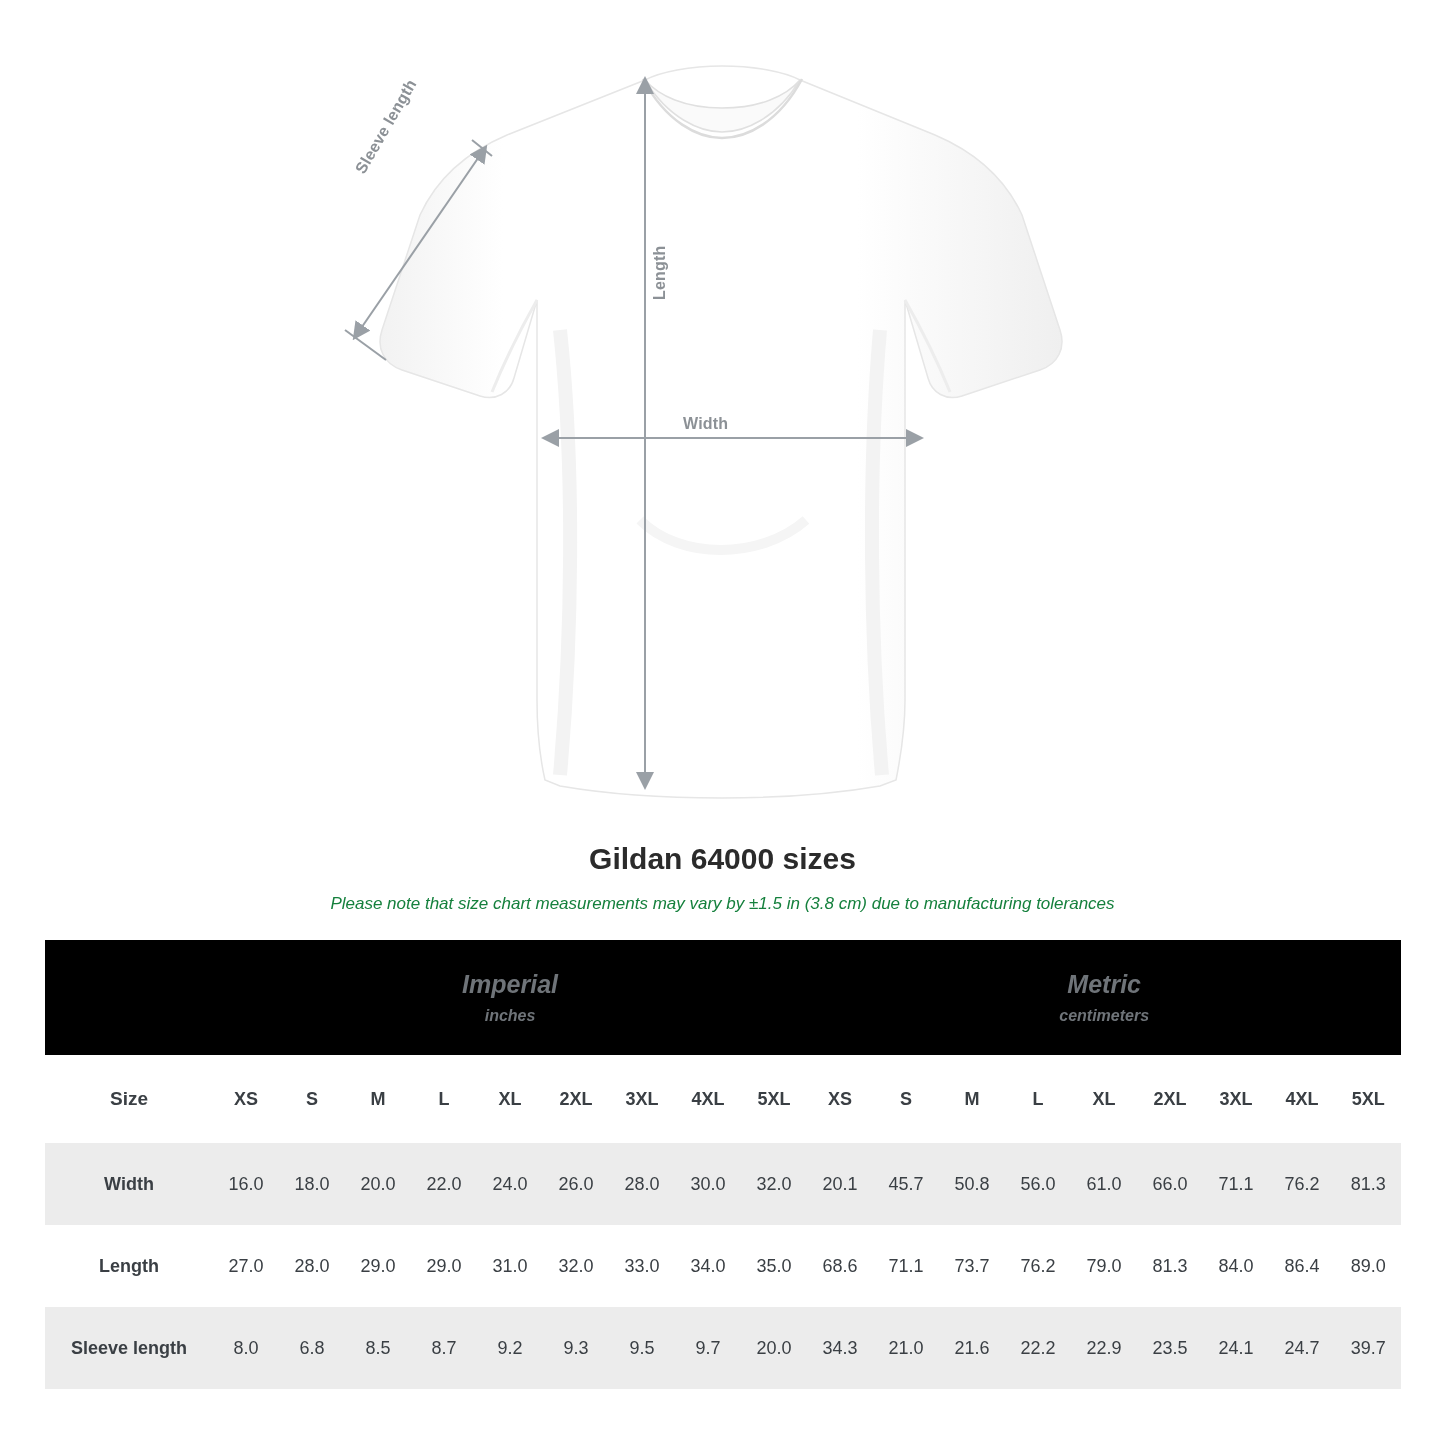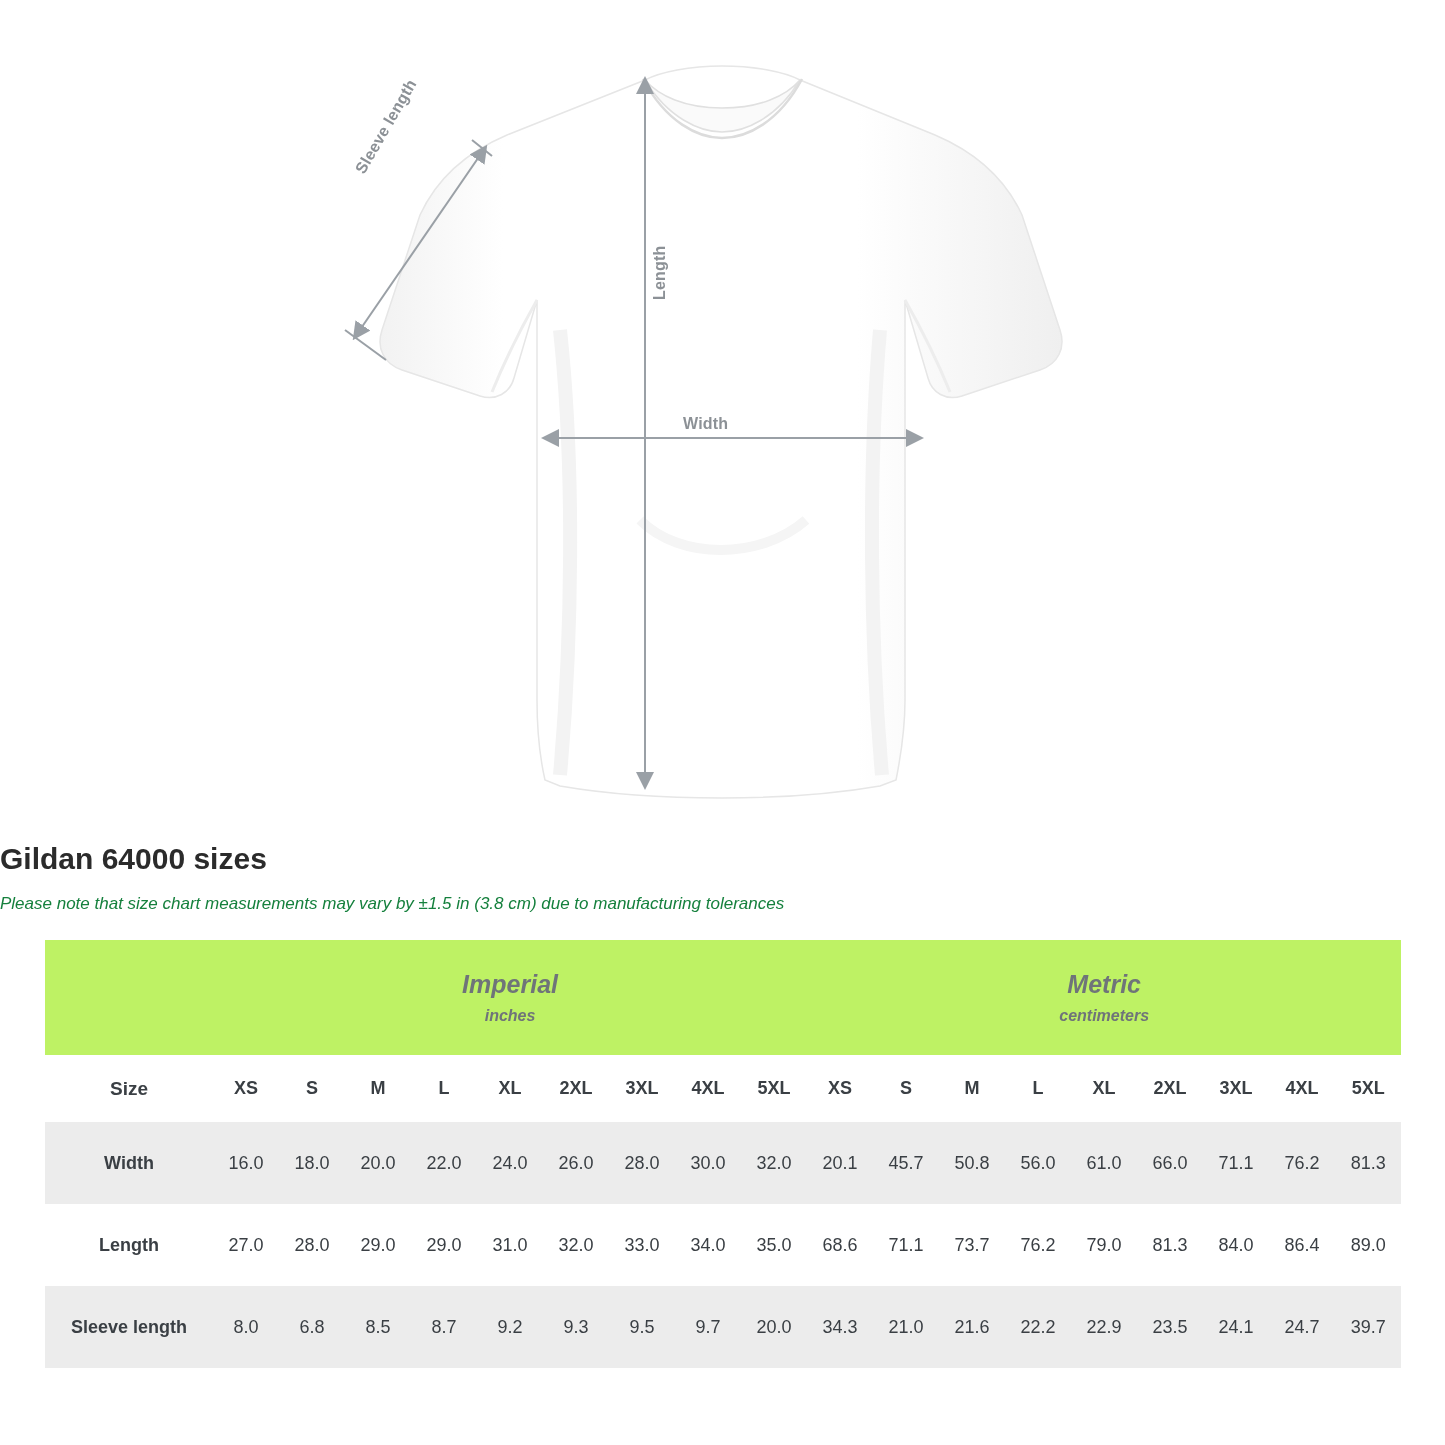--- a/index.html
+++ b/index.html
@@ -52,20 +52,21 @@
     transform: rotate(-90deg);
     transform-origin: left top;
   }
   .lbl-width {
     left: 683px;
     top: 415px;
   }
 
   
   .titles {
+    text-align: center;
     margin-top: 22px;
   }
   .chart-title {
     font-size: 30px;
     font-weight: bold;
     color: #2b2b2b;
     margin: 0;
   }
   .chart-note {
     font-size: 17px;
@@ -86,39 +87,39 @@
   table.size-table th,
   table.size-table td {
     text-align: center;
     font-size: 18px;
     color: #3a3f44;
     padding: 0;
     border: 0;
   }
   .unit-row th {
     height: 115px;
-    background: #bef264;
+    background: #000000;
     vertical-align: middle;
   }
   .unit-name {
     font-size: 25px;
     font-style: italic;
     font-weight: bold;
     color: #6f7479;
     display: block;
   }
   .unit-sub {
     font-size: 16px;
     font-style: italic;
     color: #6f7479;
     display: block;
     margin-top: 8px;
   }
   .head-row th {
-    height: 67px;
+    height: 88px;
     background: #ffffff;
     font-size: 19px;
     font-weight: bold;
     color: #3a3f44;
     vertical-align: middle;
   }
   .head-row th.rowlabel {
     font-size: 19px;
   }
   tbody tr td {

